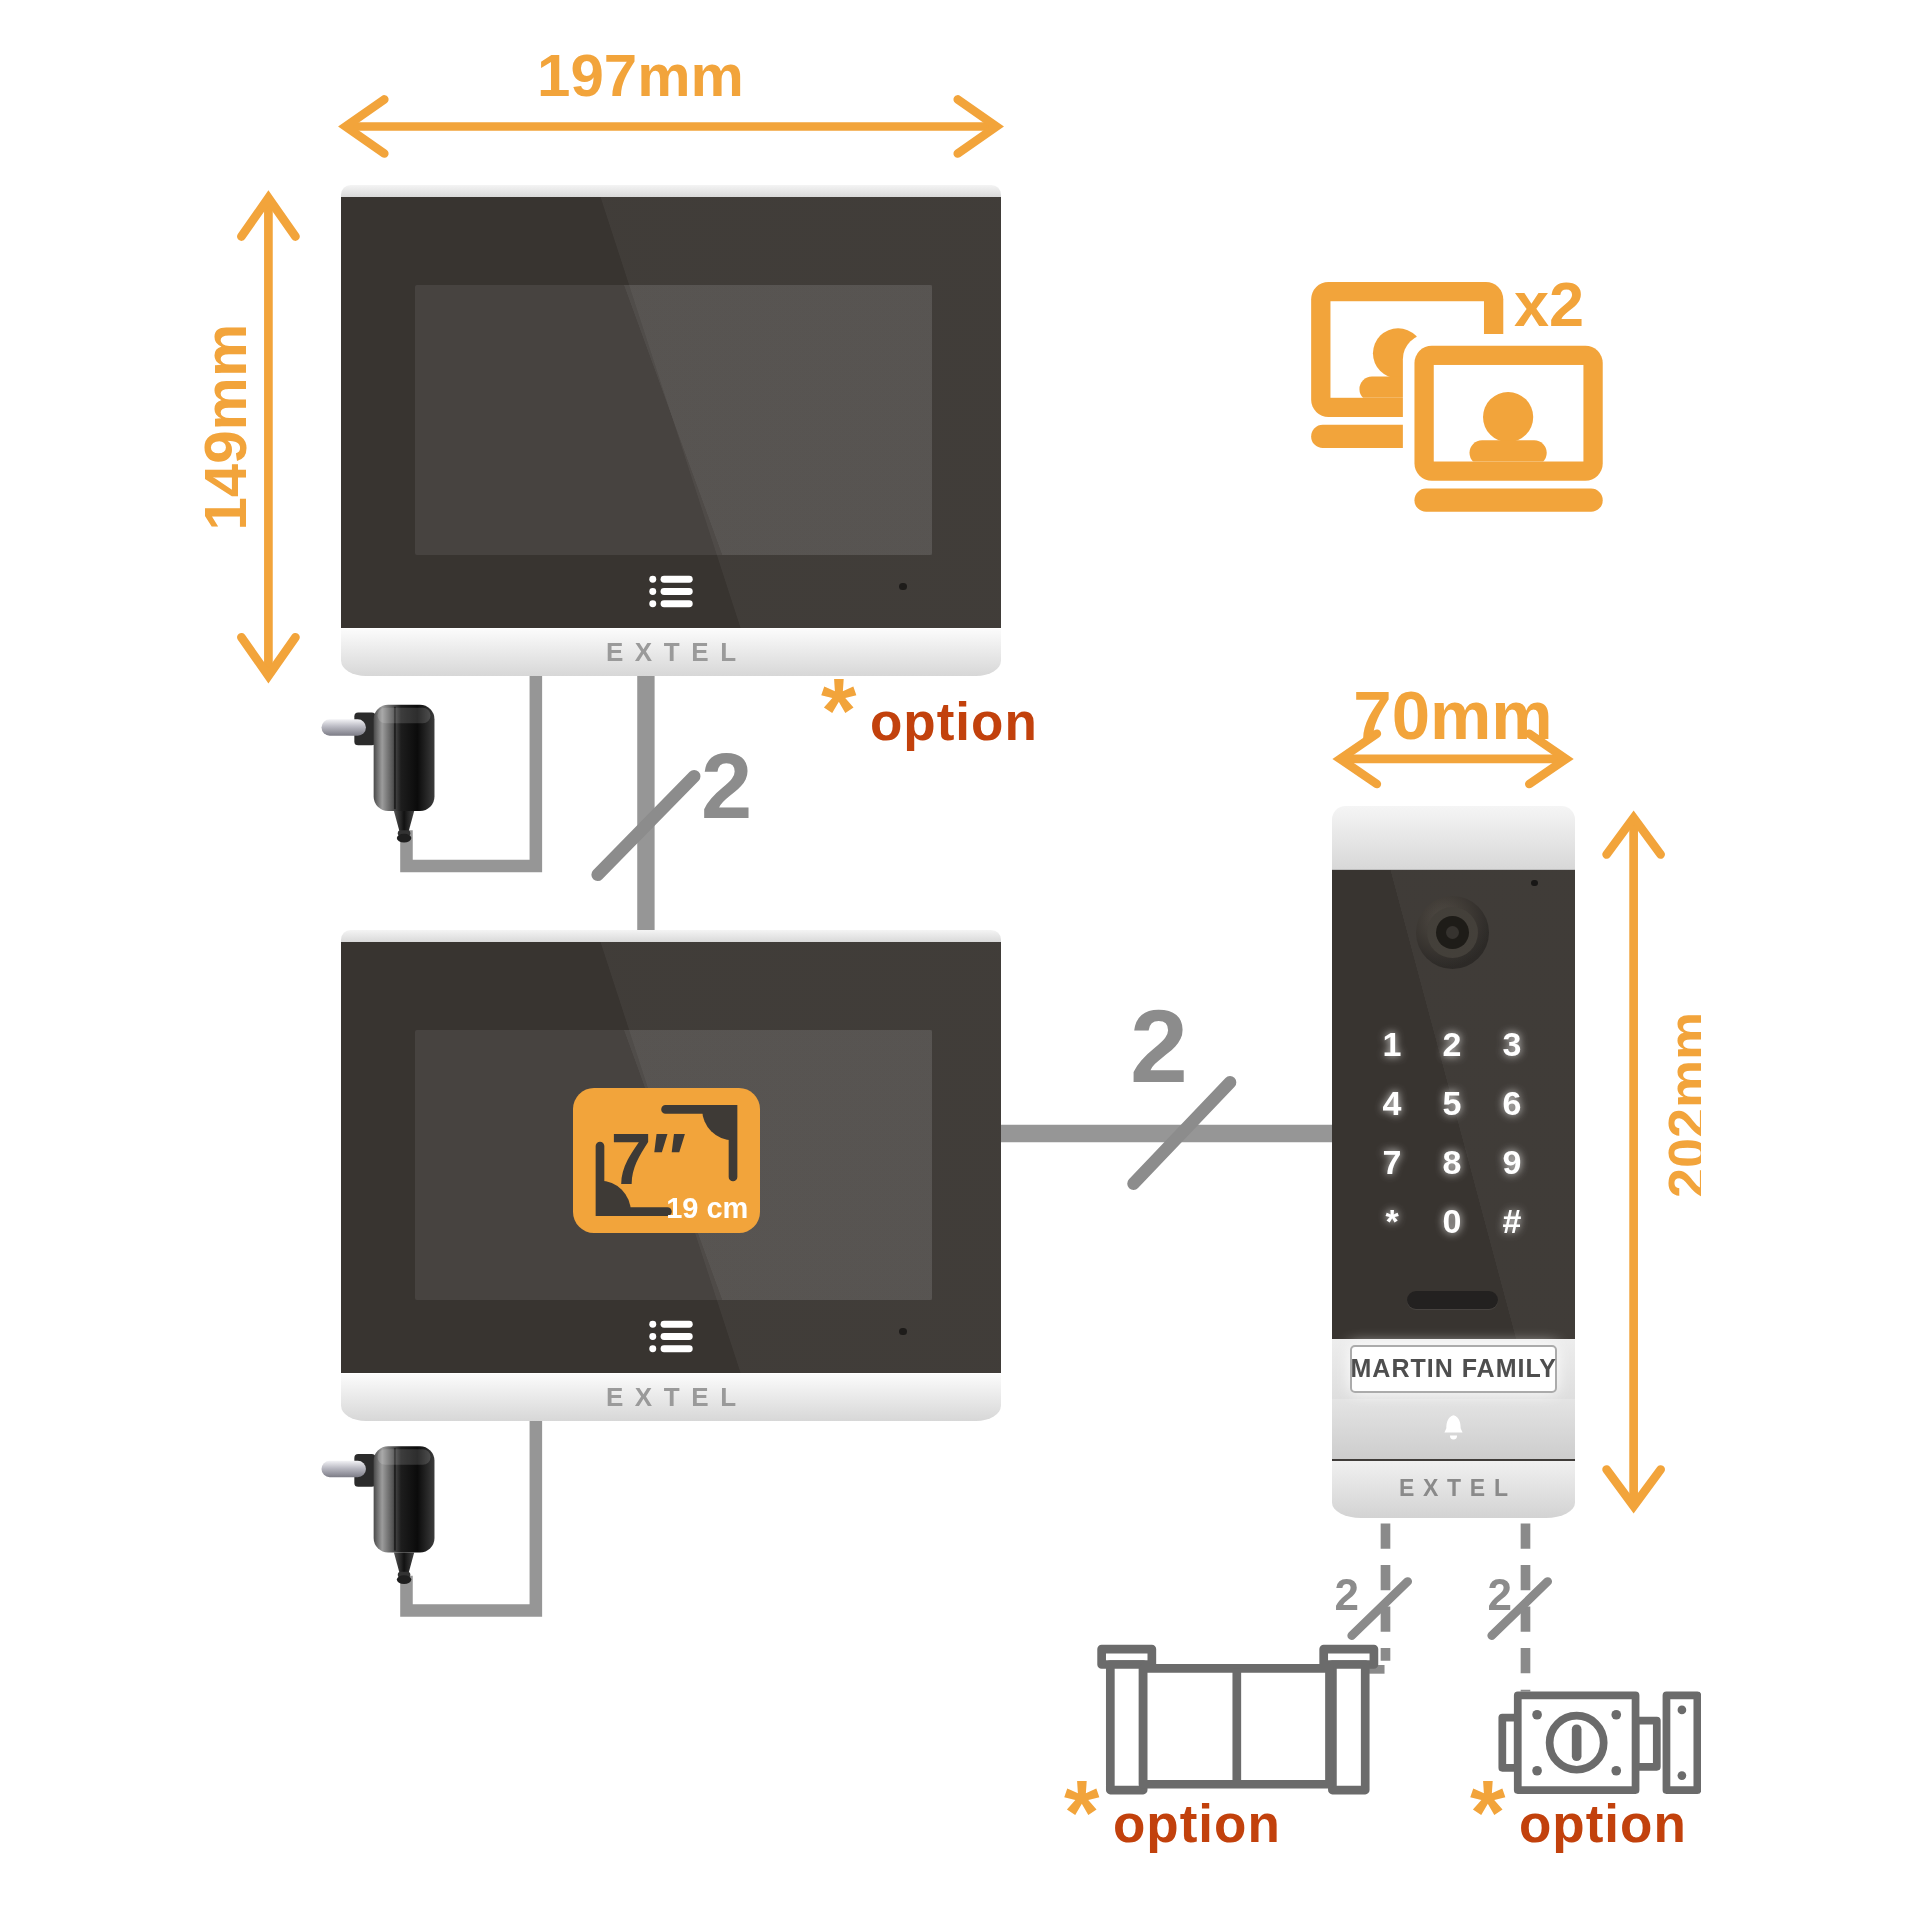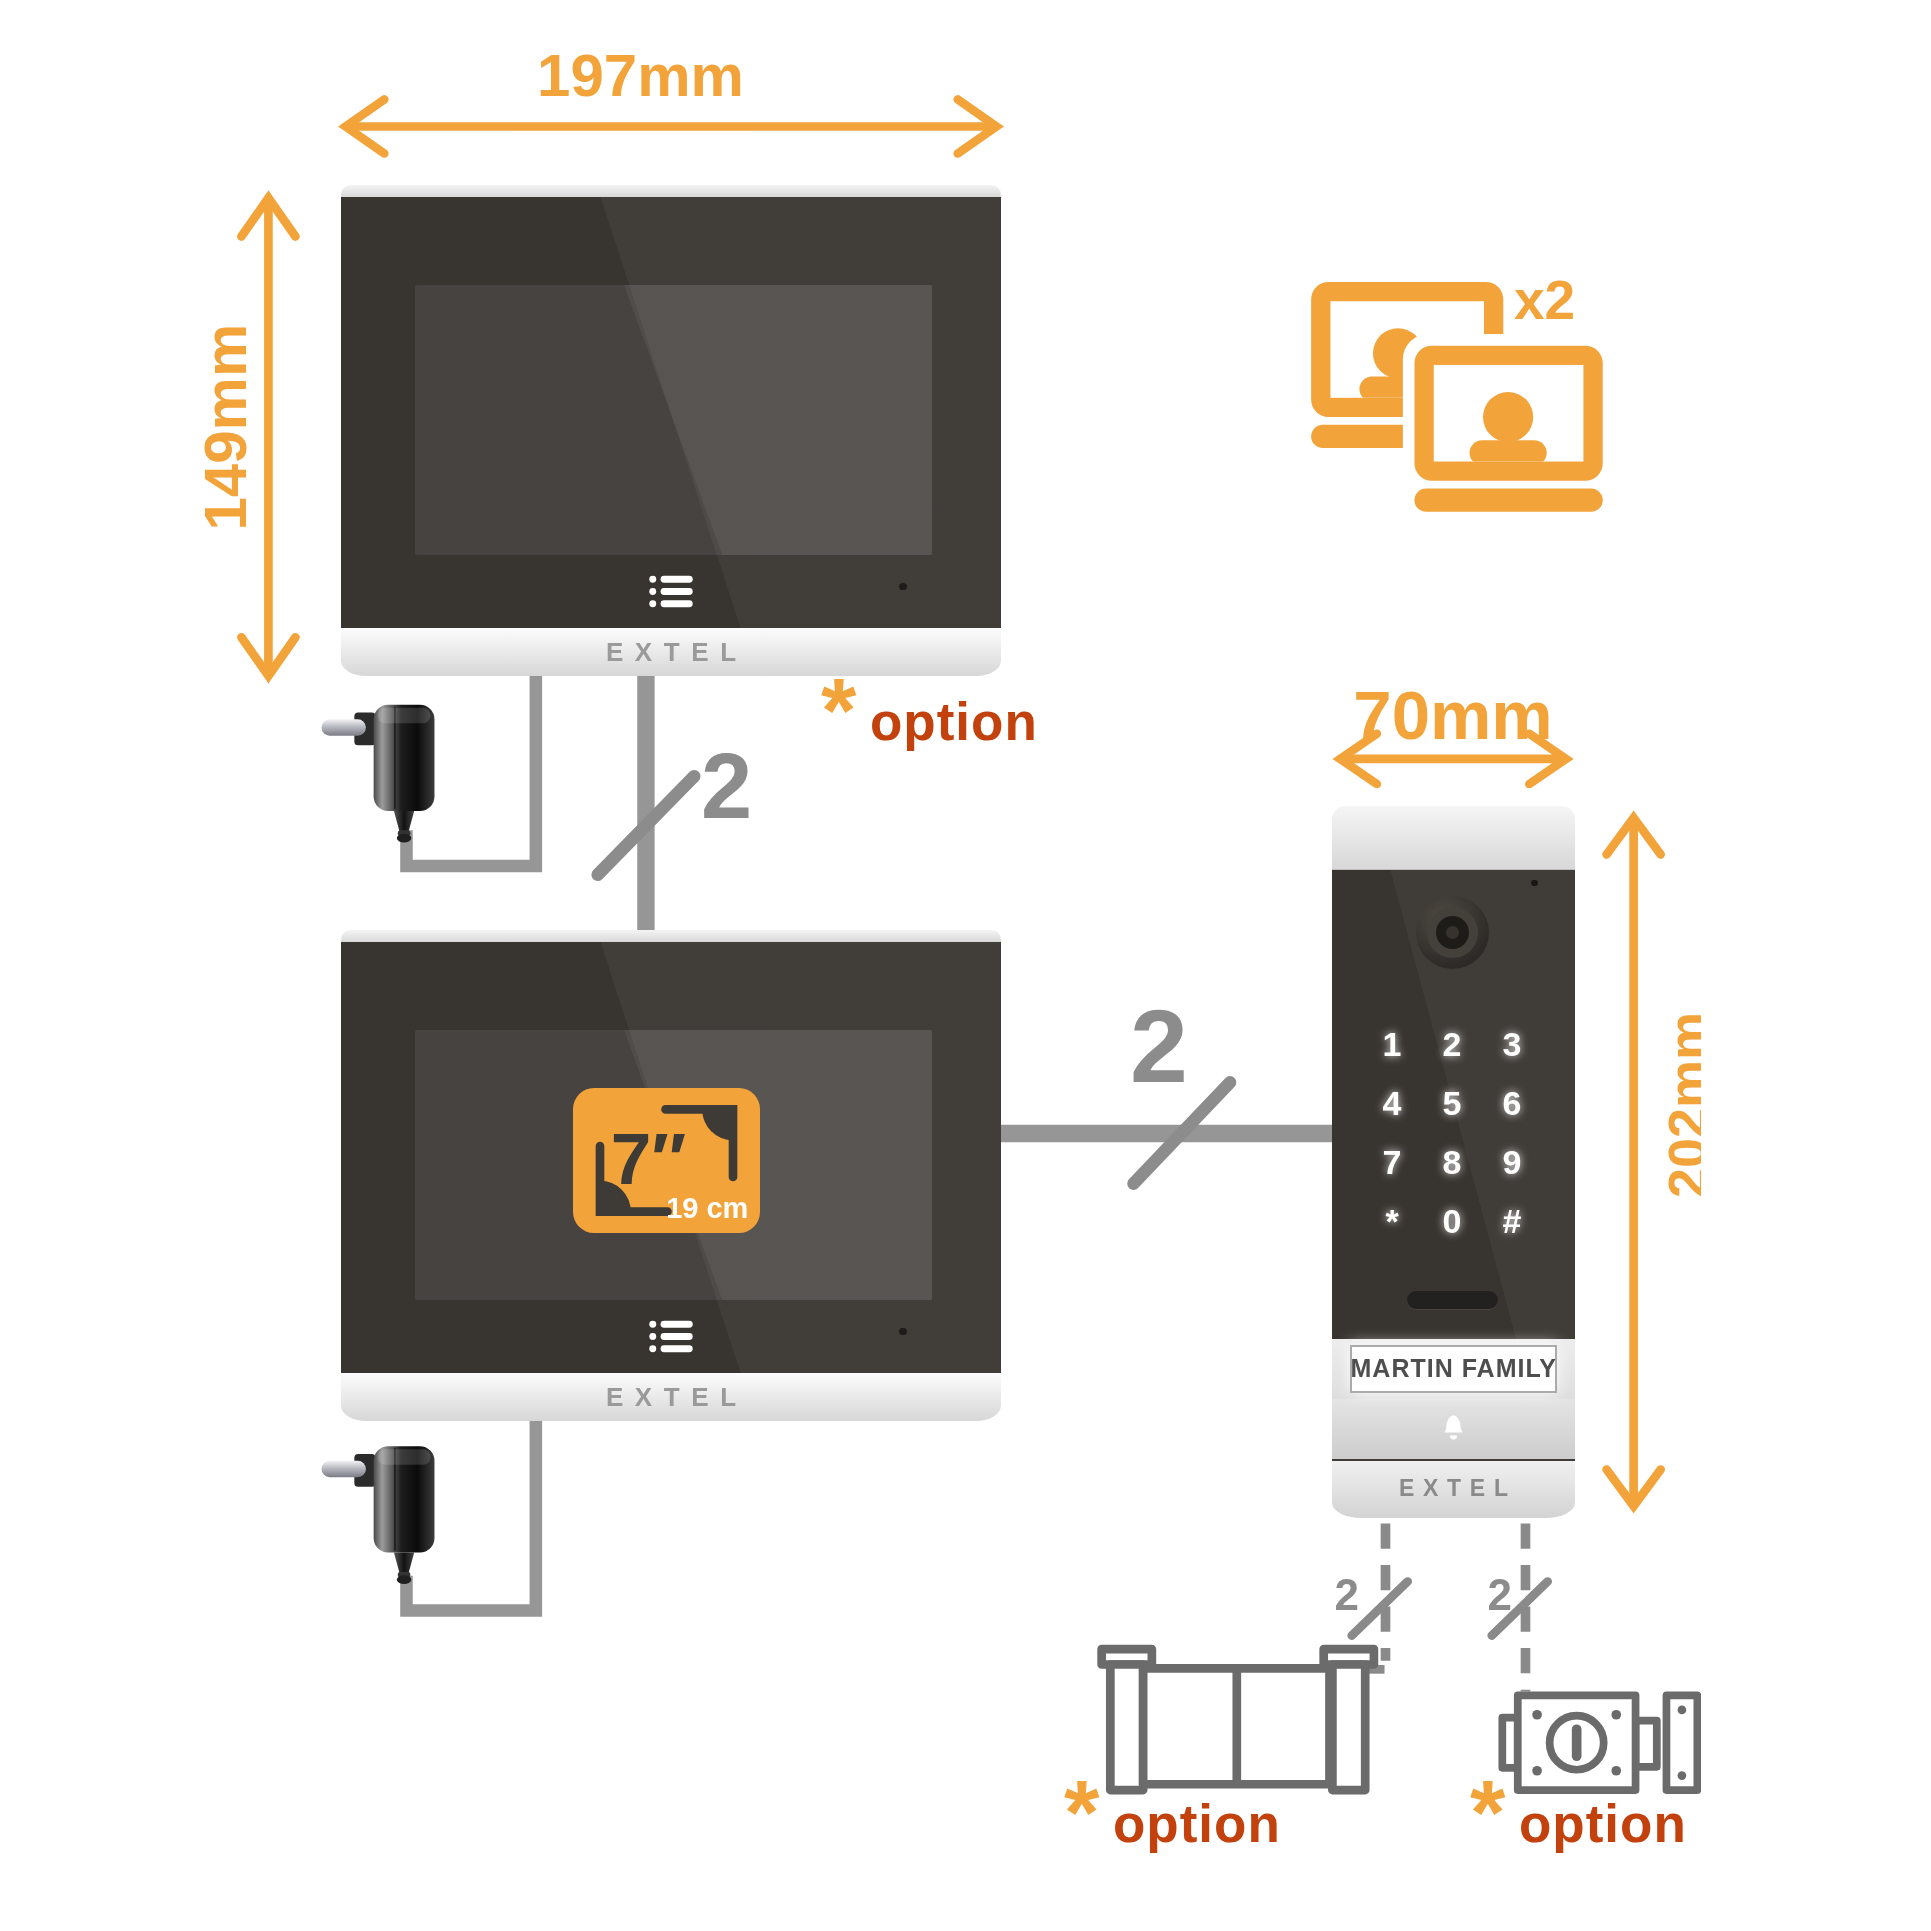--- a/index.html
+++ b/index.html
@@ -22,21 +22,21 @@
   .wcount.gate2{left:1317px;top:1570px;}
   .wcount.lock2{left:1470px;top:1570px;}
 
   
   .optrow{position:absolute;display:flex;align-items:flex-start;gap:13.5px;white-space:nowrap;}
   .optrow .ast{color:#F2A43B;font-size:91px;font-weight:700;line-height:.78;}
   .optrow .opt{color:#c2410c;font-size:53px;font-weight:600;margin-top:15.4px;letter-spacing:1px;}
   .optrow.m{left:821px;top:676px;}
   .optrow.g{left:1064px;top:1778px;}
   .optrow.l{left:1470px;top:1778px;}
-  .lab-x2{position:absolute;left:1514px;top:268px;color:#F2A43B;font-size:55px;font-weight:700;}
+  .lab-x2{position:absolute;left:1514px;top:268px;color:#F2A43B;font-size:63px;font-weight:700;}
 
   
   .monitor{position:absolute;left:341px;width:660px;}
   .monitor.m1{top:185px;}
   .monitor.m2{top:930px;}
   .m-top{height:11.6px;background:linear-gradient(#F4F4F4,#D9D9D9);border-radius:9.7px 9.7px 0 0;}
   .m-bezel{position:relative;height:431px;background:#383430;overflow:hidden;}
   .m-bezel::after{content:"";position:absolute;inset:0;background:linear-gradient(72deg,rgba(255,255,255,0) 49.9%,rgba(255,255,255,.045) 50%);}
   .m-screen{position:absolute;left:74px;top:88px;width:517px;height:270px;background:#474340;border-radius:1.9px;}
   .m-screen::after{content:"";position:absolute;inset:0;background:linear-gradient(70deg,rgba(255,255,255,0) 49.9%,rgba(255,255,255,.05) 50%);}
@@ -59,21 +59,21 @@
   .cam{position:absolute;left:84px;top:26px;width:73px;height:73px;border-radius:50%;
        background:radial-gradient(circle at 38% 32%,#4A443D,#24211E 72%);}
   .cam-ring{position:absolute;inset:10.6px;border-radius:50%;background:#3C3832;}
   .cam-lens{position:absolute;inset:20px;border-radius:50%;background:#15130F;}
   .cam-core{position:absolute;inset:30px;border-radius:50%;background:#2E2B27;}
   .st-mic{position:absolute;left:199px;top:9.7px;width:6.8px;height:6.8px;border-radius:50%;background:#0F0E0D;}
   .keypad{position:absolute;left:30px;top:145px;display:grid;grid-template-columns:repeat(3,60px);grid-auto-rows:59px;place-items:center;}
   .key{color:#fff;font-size:34px;font-weight:700;text-shadow:0 0 8.7px rgba(255,255,255,.85);cursor:default;}
   .speaker{position:absolute;left:75px;top:421px;width:91px;height:18.3px;border-radius:9.7px;background:#232120;box-shadow:0 1px 0 rgba(255,255,255,.08);}
   .st-plate-sec{height:60px;background:linear-gradient(#EDEDED,#DEDEDE);position:relative;}
-  .plate{position:absolute;left:18.3px;top:5.8px;width:207px;height:48px;background:#FFFFFF;border:2.9px solid #ABABAB;border-radius:0;
+  .plate{position:absolute;left:18.3px;top:5.8px;width:207px;height:48px;background:#FFFFFF;border:2.9px solid #ABABAB;border-radius:5px;
          box-sizing:border-box;box-shadow:0 0 15.4px rgba(255,255,255,.95);display:flex;align-items:center;justify-content:center;
          color:#4E4E4E;font-size:25px;font-weight:600;letter-spacing:1px;white-space:nowrap;}
   .st-bell-sec{height:62px;background:linear-gradient(#E4E4E4,#CDCDCD);border-bottom:2.9px solid #3F3C39;box-sizing:border-box;
                display:flex;align-items:center;justify-content:center;}
   .st-logo-sec{height:57px;background:linear-gradient(#F0F0F0,#D3D3D3);border-radius:0 0 29px 29px / 0 0 15.4px 15.4px;
                text-align:center;line-height:54px;color:#8A8A8A;font-size:23px;font-weight:600;letter-spacing:8.7px;text-indent:8.7px;}
 </style>
 </head>
 <body>
 

